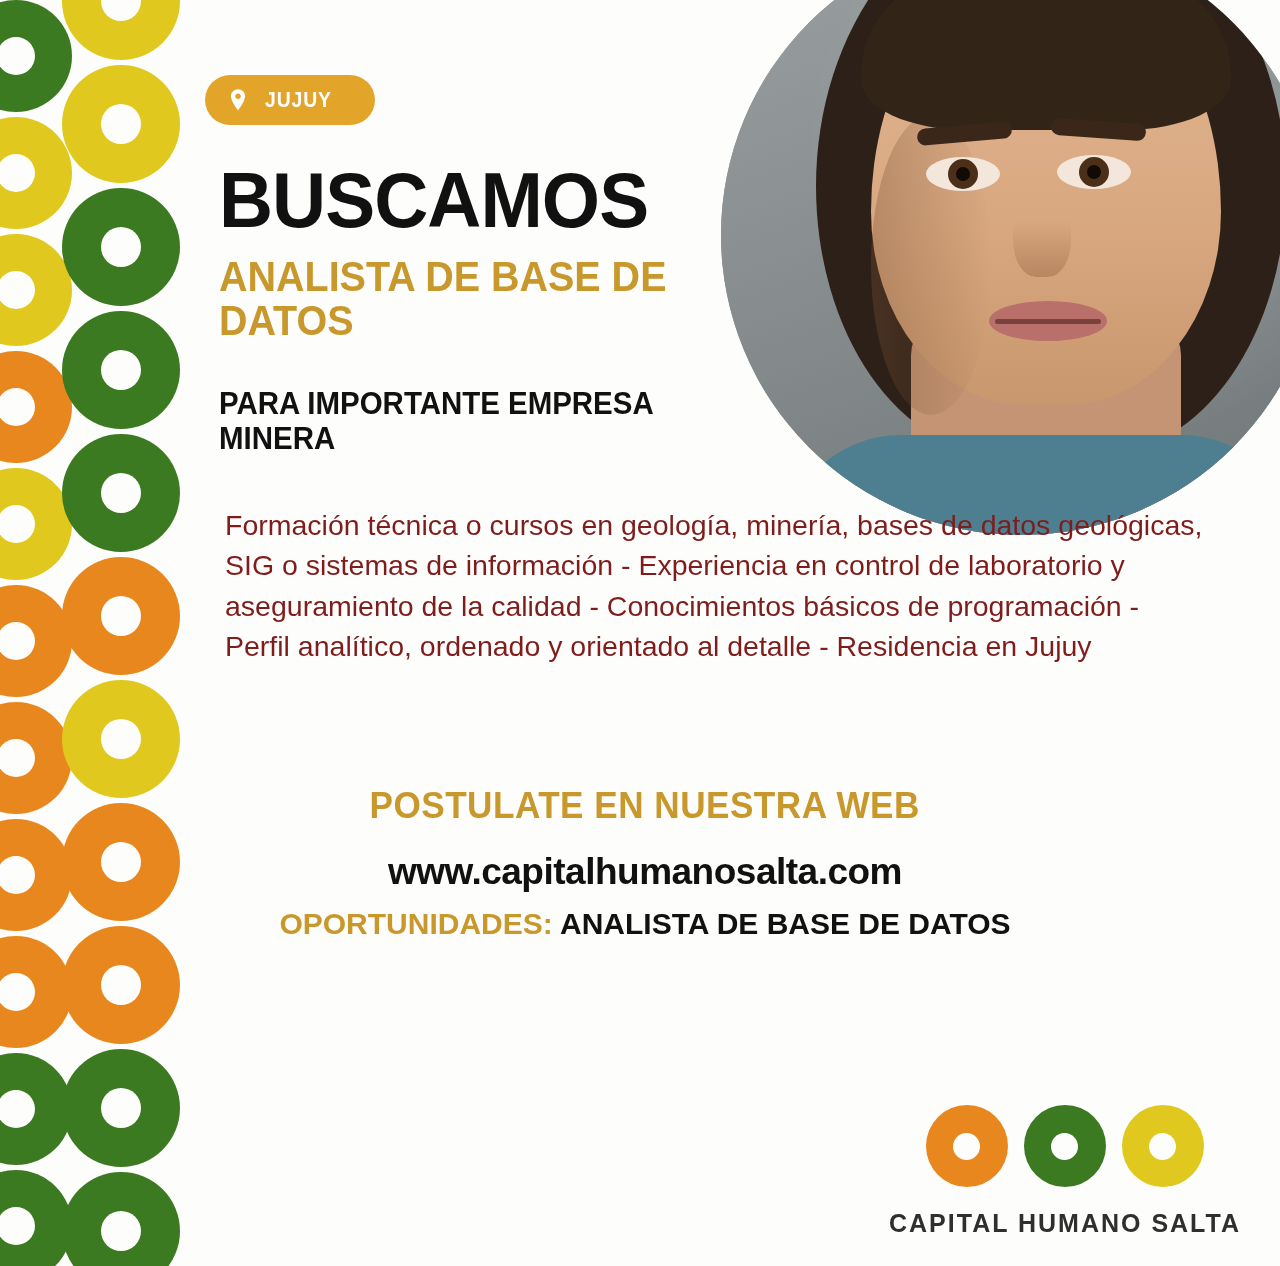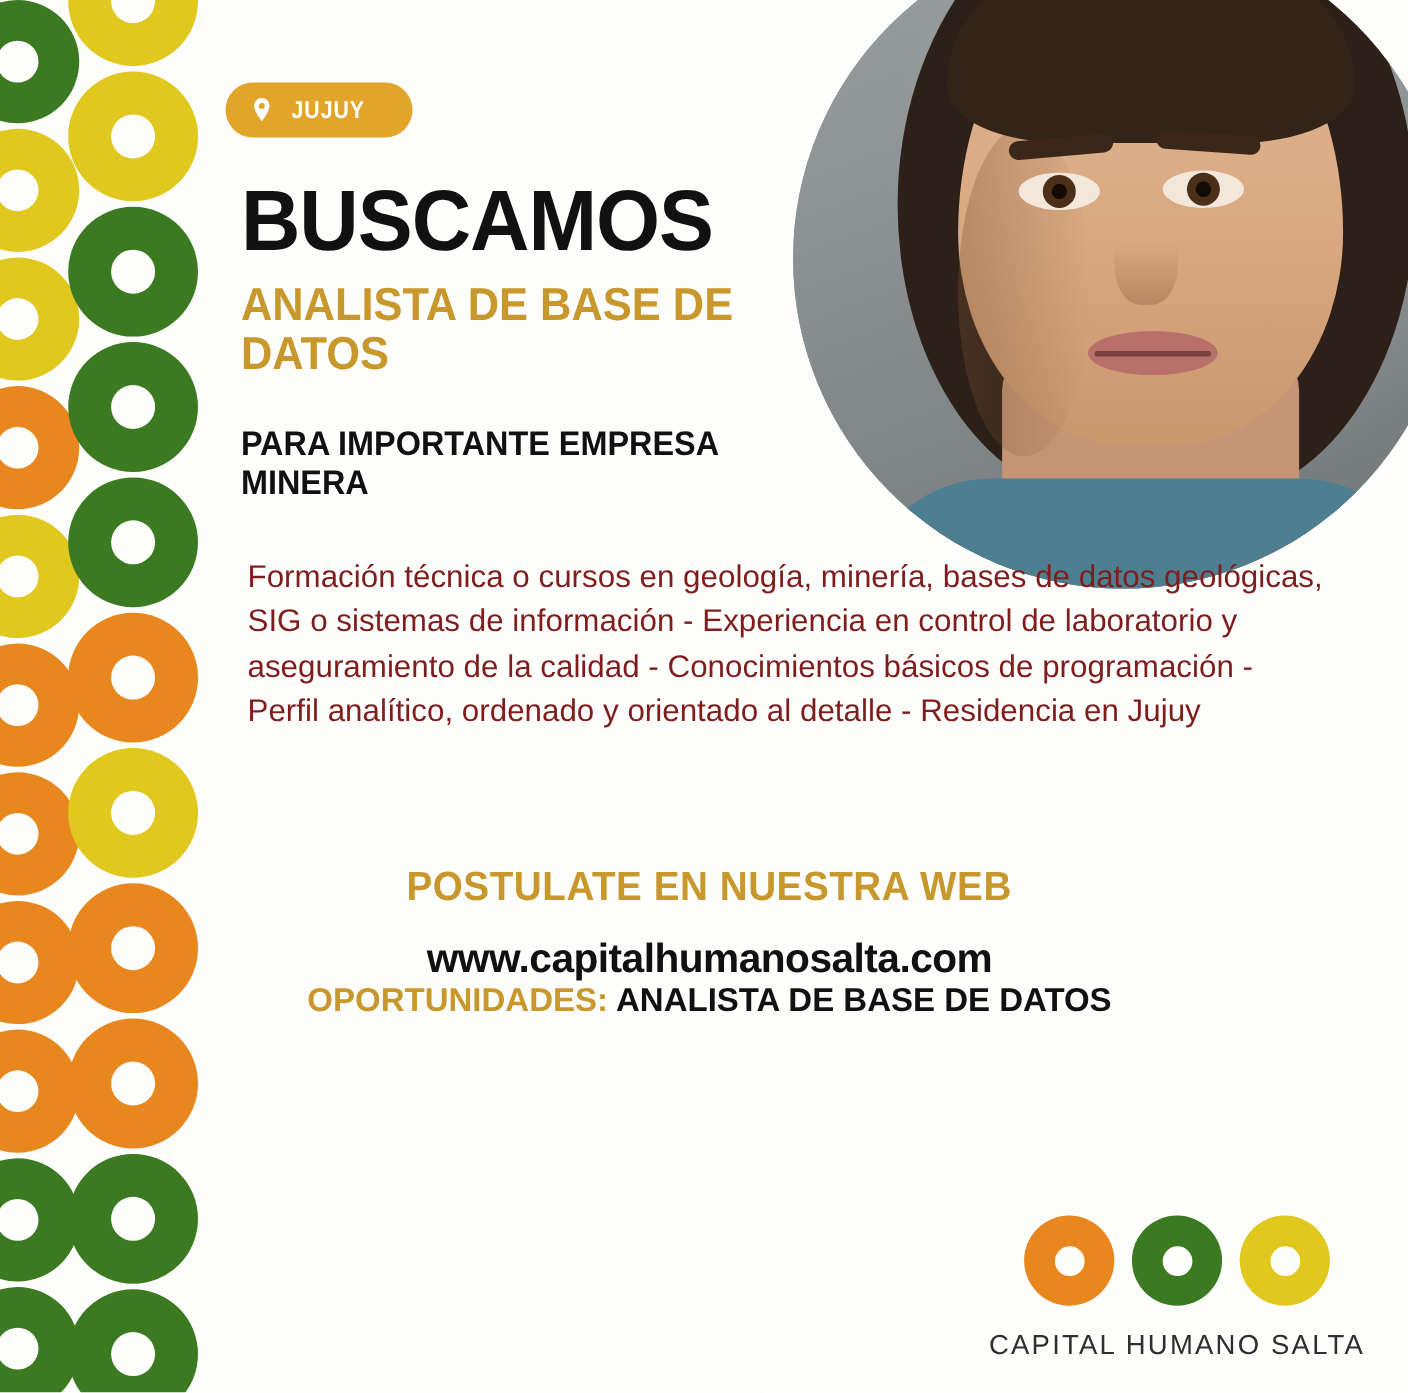--- a/index.html
+++ b/index.html
@@ -269,20 +269,21 @@
     display: inline-block;
   }
   .cta-url {
     margin-top: 24px;
     font-size: 37px;
     font-weight: bold;
     color: #111111;
     letter-spacing: -0.5px;
   }
   .cta-role {
+    margin-top: 14px;
     font-size: 30px;
     font-weight: bold;
     line-height: 1.16;
     color: #111111;
   }
   .cta-role .label { color: #c9982c; }
   .cta-role .value { color: #111111; }
 
   
   .brand {
@@ -310,20 +311,21 @@
     height: 27px;
     border-radius: 50%;
     background: #fdfdfb;
     display: block;
   }
   .brand-name {
     margin-top: 22px;
     font-size: 25px;
     letter-spacing: 2px;
     color: #2f2f2f;
+    font-weight: bold;
   }
 </style>
 </head>
 <body>
 
 <div class="poster">
 
   <div class="dots-column" id="dots-column">
       <div class="dot" style="left: -40px; top: 0px; width: 112px; height: 112px; background: rgb(60, 122, 33);"></div>
       <div class="dot" style="left: -40px; top: 117px; width: 112px; height: 112px; background: rgb(224, 200, 31);"></div>

